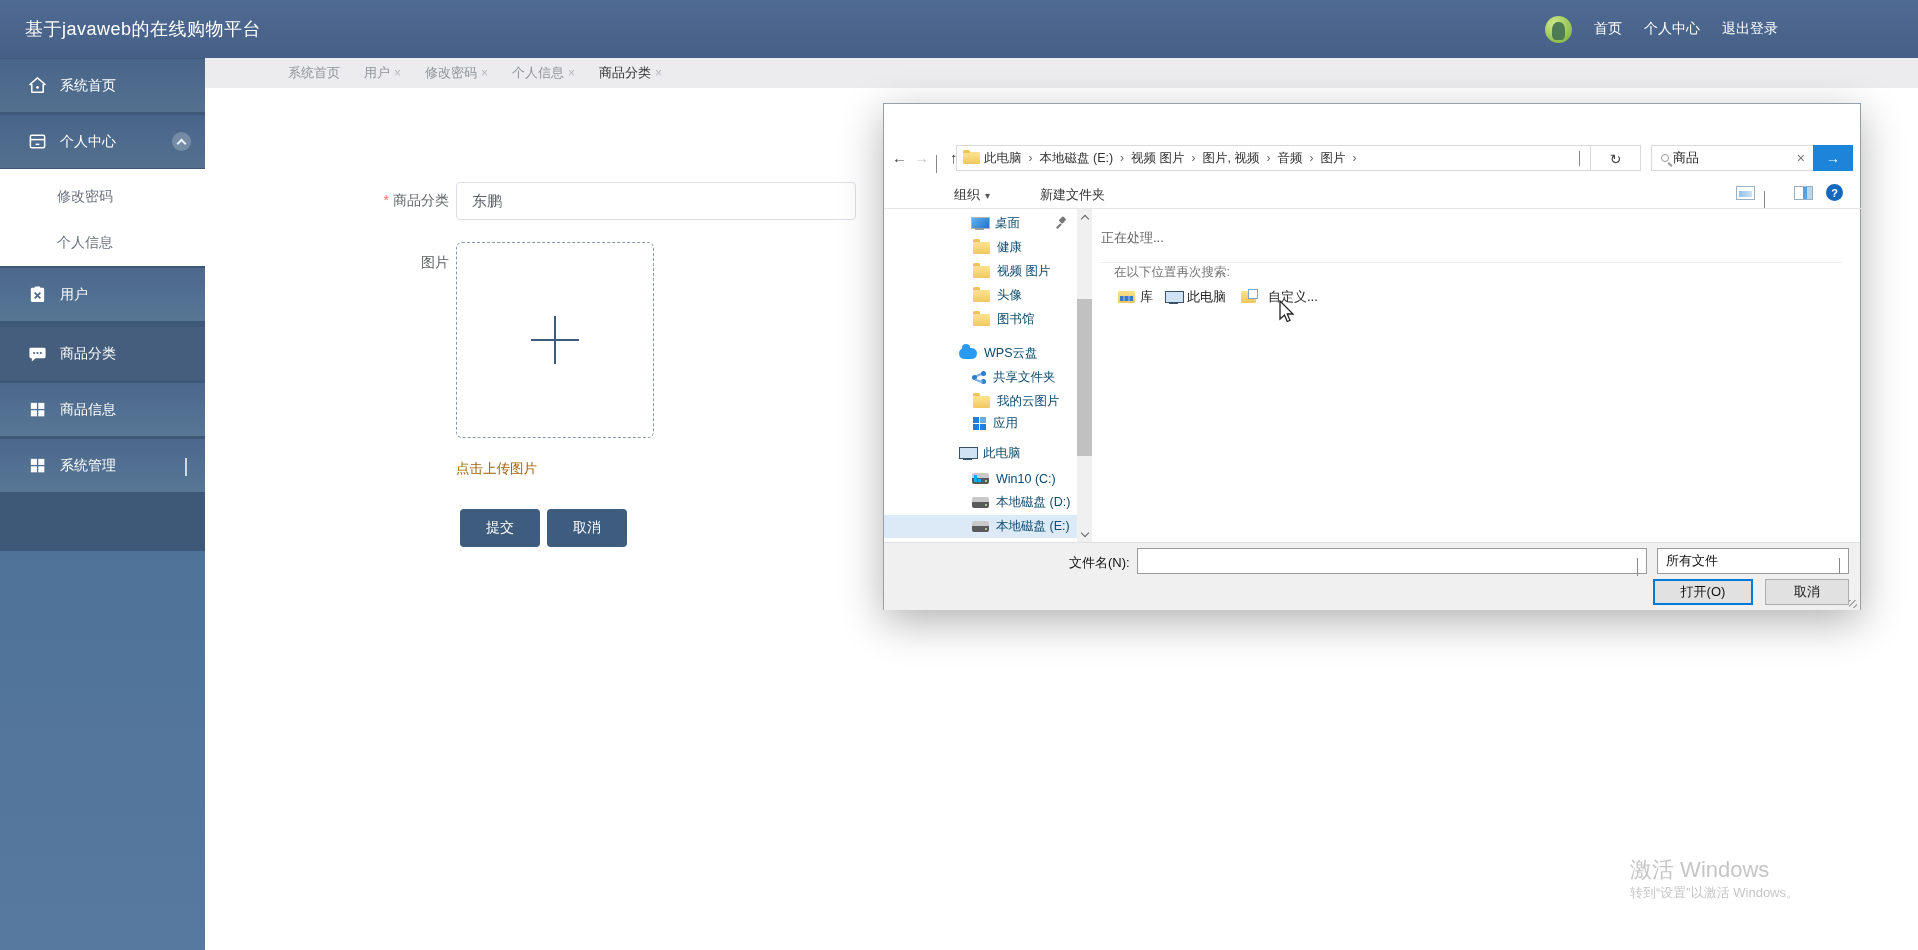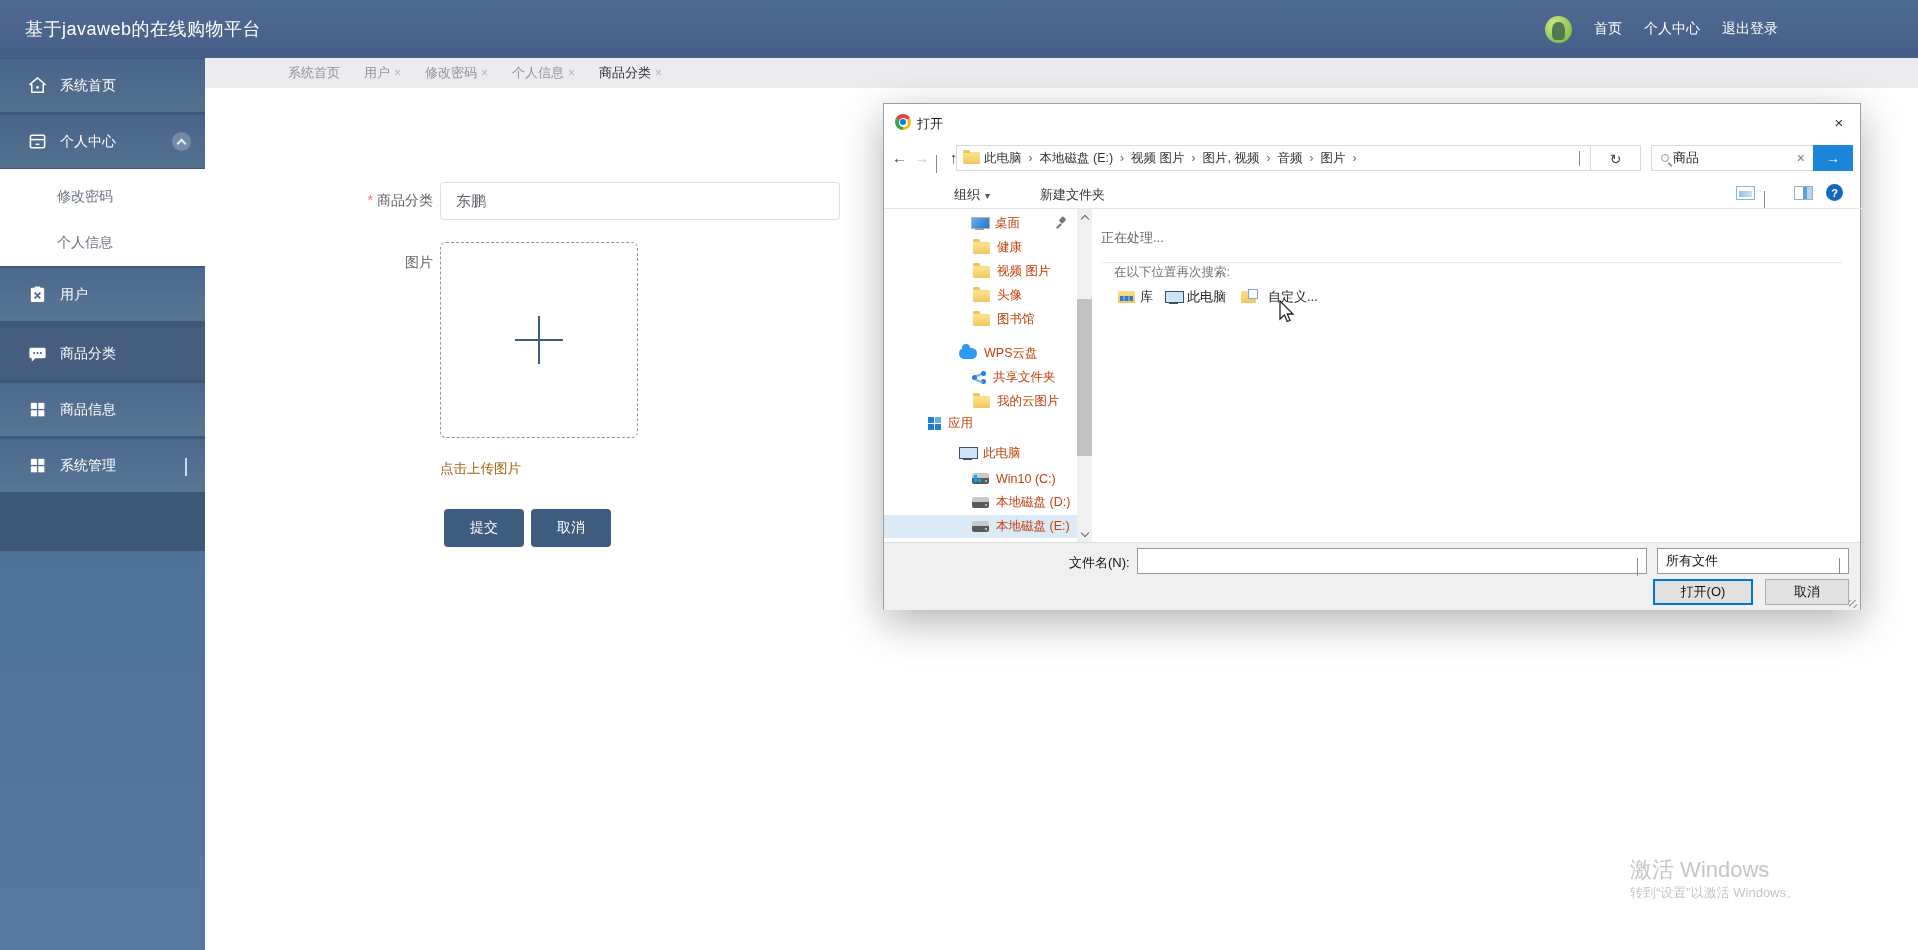--- a/index.html
+++ b/index.html
@@ -40,21 +40,21 @@
 
   
   .tabbar { position:absolute; left:205px; top:58px; width:1713px; height:30px; background:#ececee;
     display:flex; align-items:center; padding-left:83px; gap:24px; }
   .tab { font-size:13px; color:#909399; display:flex; align-items:center; gap:4px; cursor:pointer; }
   .tab.active { color:#303133; }
   .tab .x { font-size:12px; color:#b4b6ba; }
   .tab .x::before { content:'\00d7'; }
 
   
-  .main { position:absolute; left:205px; top:88px; width:1453px; height:862px; background:#fff; }
+  .main { position:absolute; left:221px; top:88px; width:1453px; height:862px; background:#fff; }
   .f-label { position:absolute; font-size:14px; color:#606266; text-align:right; }
   .req { color:#f56c6c; margin-right:4px; }
   .f-input { position:absolute; left:235px; top:94px; width:400px; height:38px; border:1px solid #dcdfe6;
     border-radius:4px; font-size:15px; color:#5f6368; padding:0 15px; outline:none; background:#fff;
     font-family:"Liberation Sans","DejaVu Sans",sans-serif; }
   .upload-box { position:absolute; left:235px; top:154px; width:198px; height:196px;
     border:1px dashed #8b97a5; border-radius:6px; cursor:pointer; background:#fff; }
   .plus { position:absolute; left:50%; top:50%; width:48px; height:48px; transform:translate(-50%,-50%); }
   .plus::before { content:''; position:absolute; left:0; top:23px; width:48px; height:2px; background:#3e5c7e; }
   .plus::after { content:''; position:absolute; left:23px; top:0; width:2px; height:48px; background:#3e5c7e; }
@@ -104,21 +104,21 @@
     margin-left:9px; flex:0 0 auto; }
   .mag::after { content:''; position:absolute; left:7px; top:7px; width:5px; height:1.5px; background:#999;
     transform:rotate(45deg); transform-origin:0 0; }
 
   .tool-label { position:absolute; top:82px; font-size:13px; color:#333; cursor:pointer; }
   .caret-dn::after { content:'\25be'; font-size:10px; color:#555; margin-left:5px; }
   .tool-sep { position:absolute; left:0; top:104px; width:978px; height:1px; background:#e5e5e5; }
 
   
   .trow { position:absolute; left:0; width:193px; height:23px; display:flex; align-items:center;
-    font-size:12.5px; color:#c2410c; cursor:pointer; }
+    font-size:12.5px; color:#0c4a6e; cursor:pointer; }
   .trow.sel { background:#dceaf7; }
   .tlabel { margin-left:7px; white-space:nowrap; }
   .ticon { flex:0 0 auto; }
   .ic-folder { width:17px; height:12px; background:linear-gradient(180deg,#fbe089 20%,#f0c75e);
     border-radius:1.5px; position:relative; }
   .ic-folder::before { content:''; position:absolute; left:0; top:-2.5px; width:7px; height:3px;
     background:#eec35a; border-radius:1.5px 1.5px 0 0; }
   .ic-lib { width:17px; height:12px; background:linear-gradient(180deg,#fbe089,#f0c75e); border-radius:1.5px;
     position:relative; }
   .ic-lib::after { content:''; position:absolute; left:2px; bottom:2px; width:13px; height:5px;
@@ -337,25 +337,20 @@
     <div class="upload-box">
       <div class="plus"></div>
     </div>
     <div class="upload-hint">点击上传图片</div>
     <button class="btn-navy" style="left:239px; top:421px;">提交</button>
     <button class="btn-navy" style="left:326px; top:421px;">取消</button>
   </div>
 
   <div class="dialog">
 
-    <div class="dlg-titlebar">
-      <span class="chrome-ic"></span>
-      <span class="dlg-title">打开</span>
-      <span class="dlg-close"></span>
-    </div>
 
     <span class="addr-glyph g-back" style="left:8px; top:45px;"></span>
     <span class="addr-glyph g-fwd dis" style="left:30px; top:45px;"></span>
     <span style="position:absolute; left:52px; top:51px;"><span class="mini-chev"></span></span>
     <span class="addr-glyph g-up" style="left:66px; top:45px;"></span>
 
     <div class="crumb-box">
       <span class="ticon ic-folder"></span>
       <span class="crumb">此电脑</span>
         <span class="crumb-sep"></span>
@@ -423,21 +418,21 @@
             <i></i>
             <i></i>
             <i></i>
           </span>
         <span class="tlabel">共享文件夹</span>
       </div>
       <div class="trow" style="top:286px; padding-left:89px;">
         <span class="ticon ic-folder"></span>
         <span class="tlabel">我的云图片</span>
       </div>
-      <div class="trow" style="top:308px; padding-left:44px;">
+      <div class="trow" style="top:308px; padding-left:89px;">
         <span class="ticon ic-apps"></span>
         <span class="tlabel">应用</span>
       </div>
       <div class="trow" style="top:338px; padding-left:75px;">
         <span class="ticon ic-pc"></span>
         <span class="tlabel">此电脑</span>
       </div>
       <div class="trow" style="top:363px; padding-left:88px;">
         <span class="ticon ic-drive win"></span>
         <span class="tlabel">Win10 (C:)</span>

